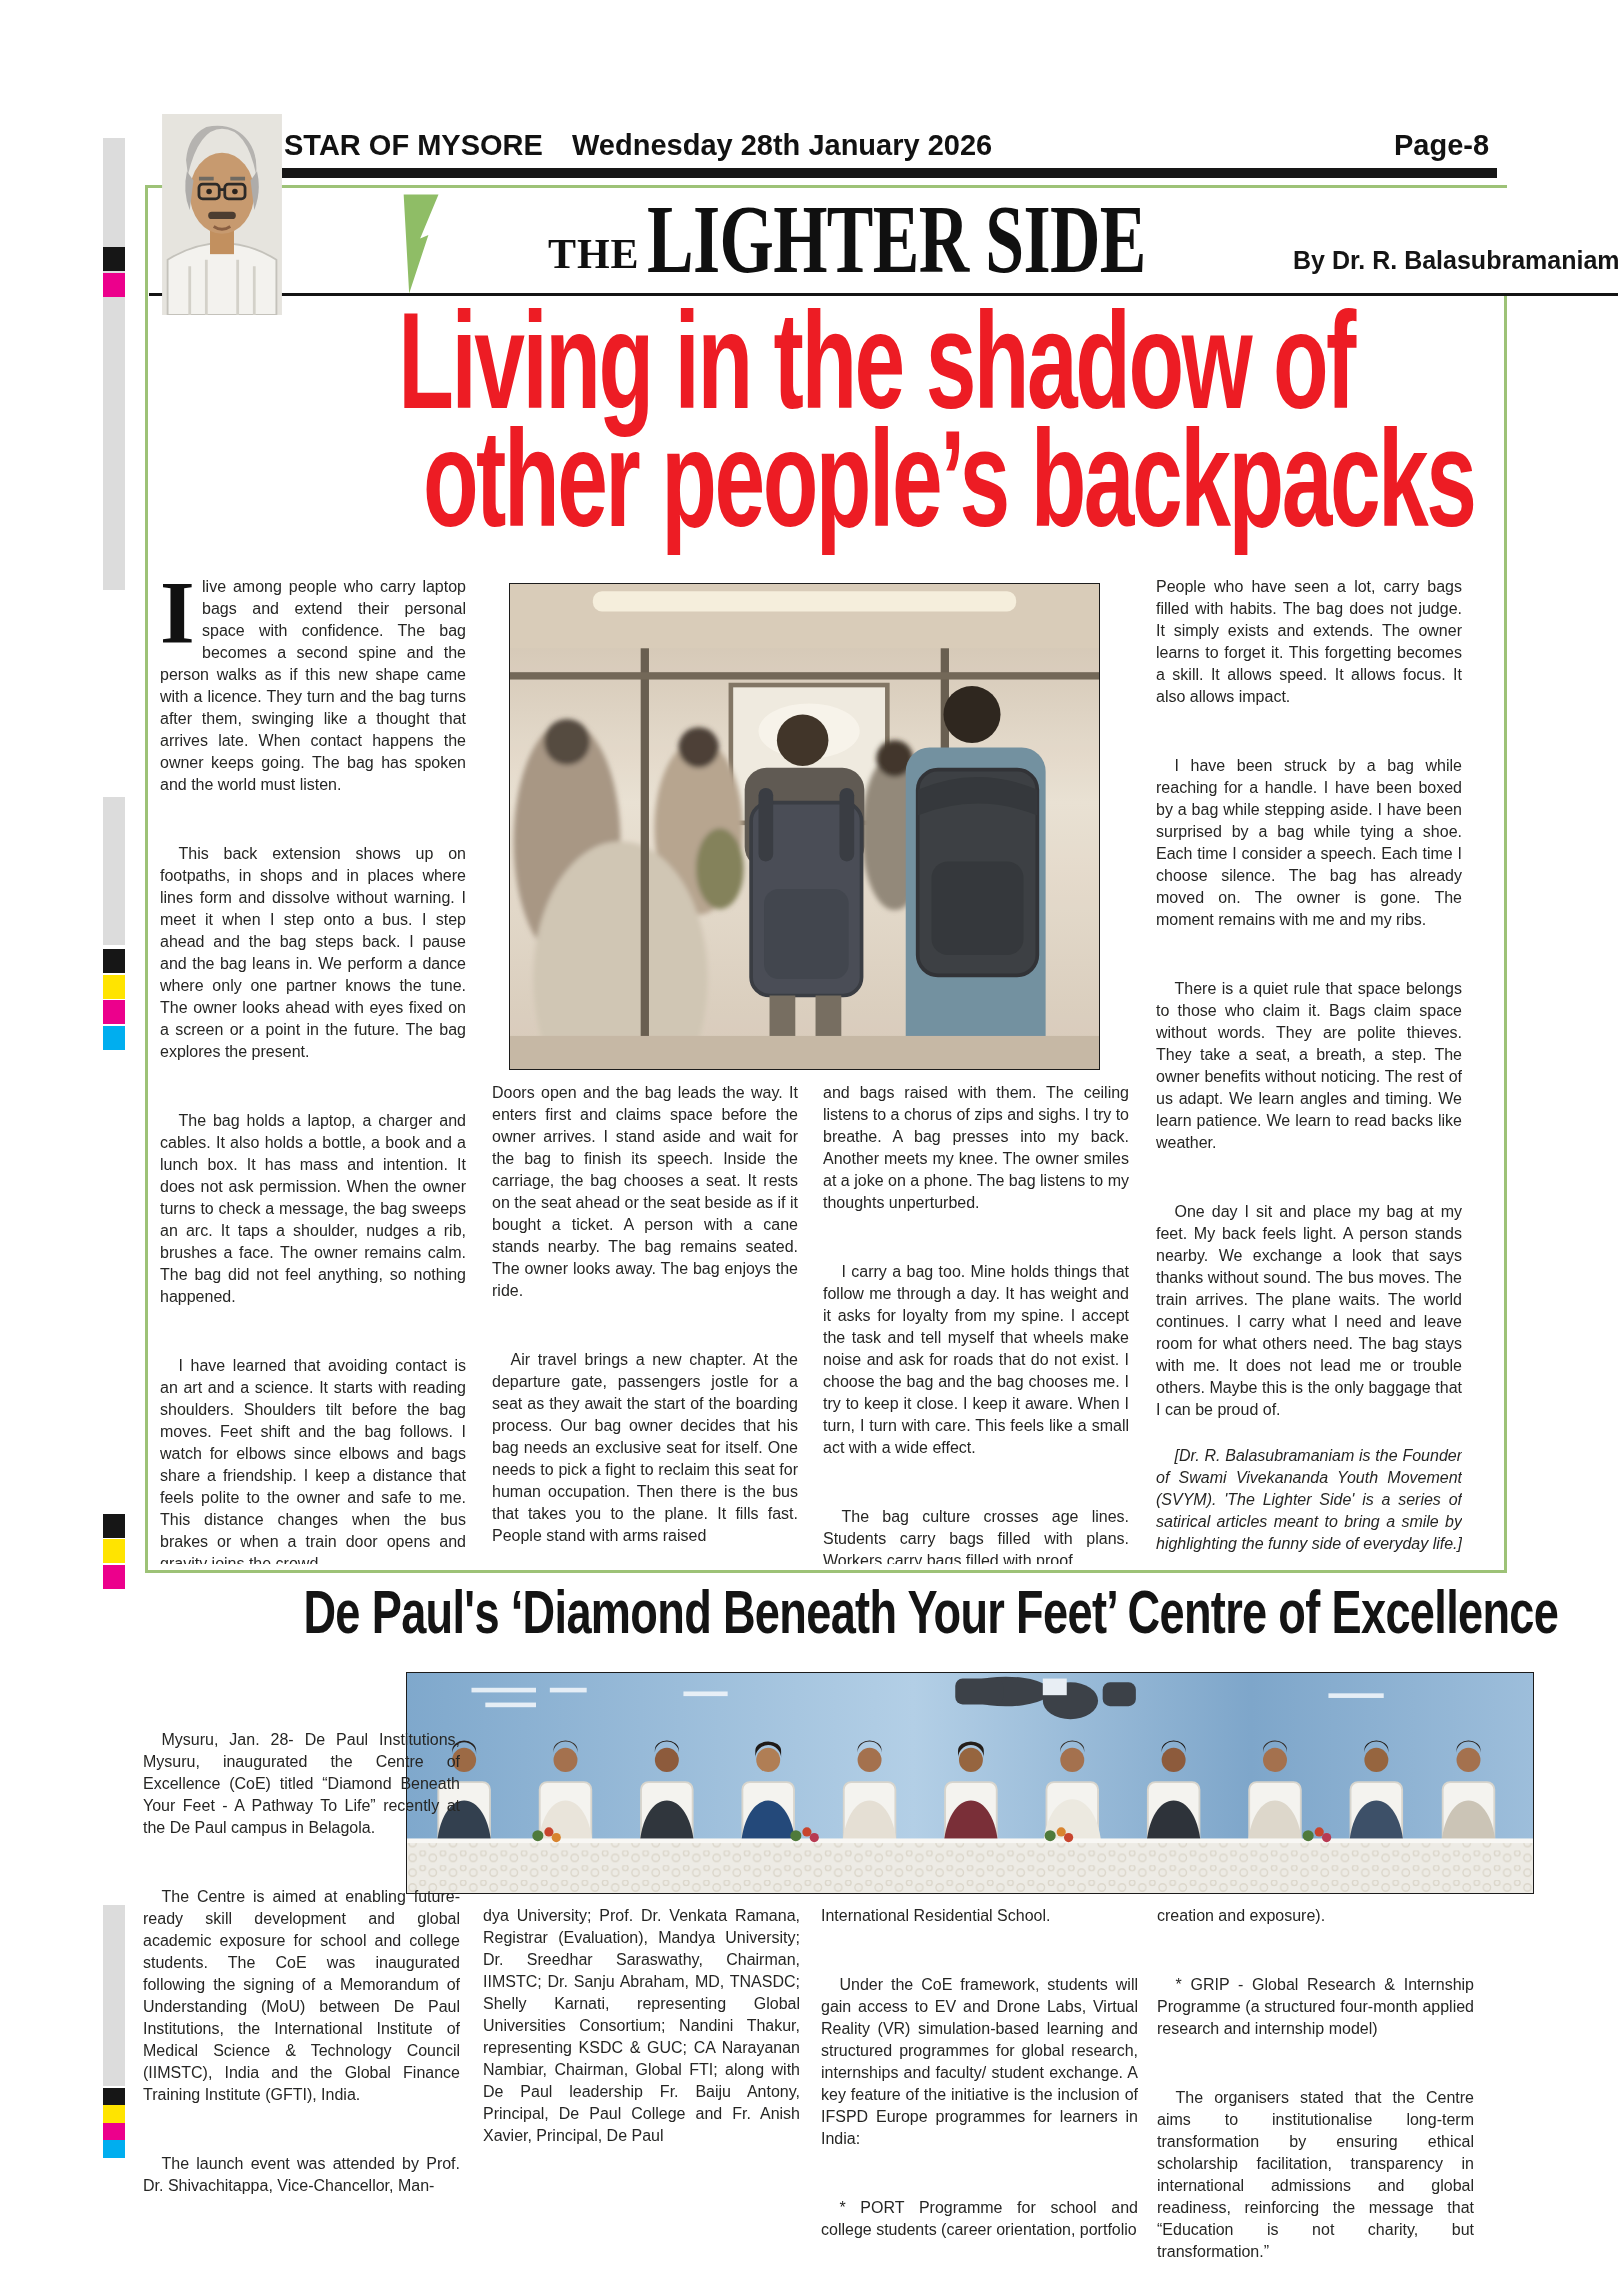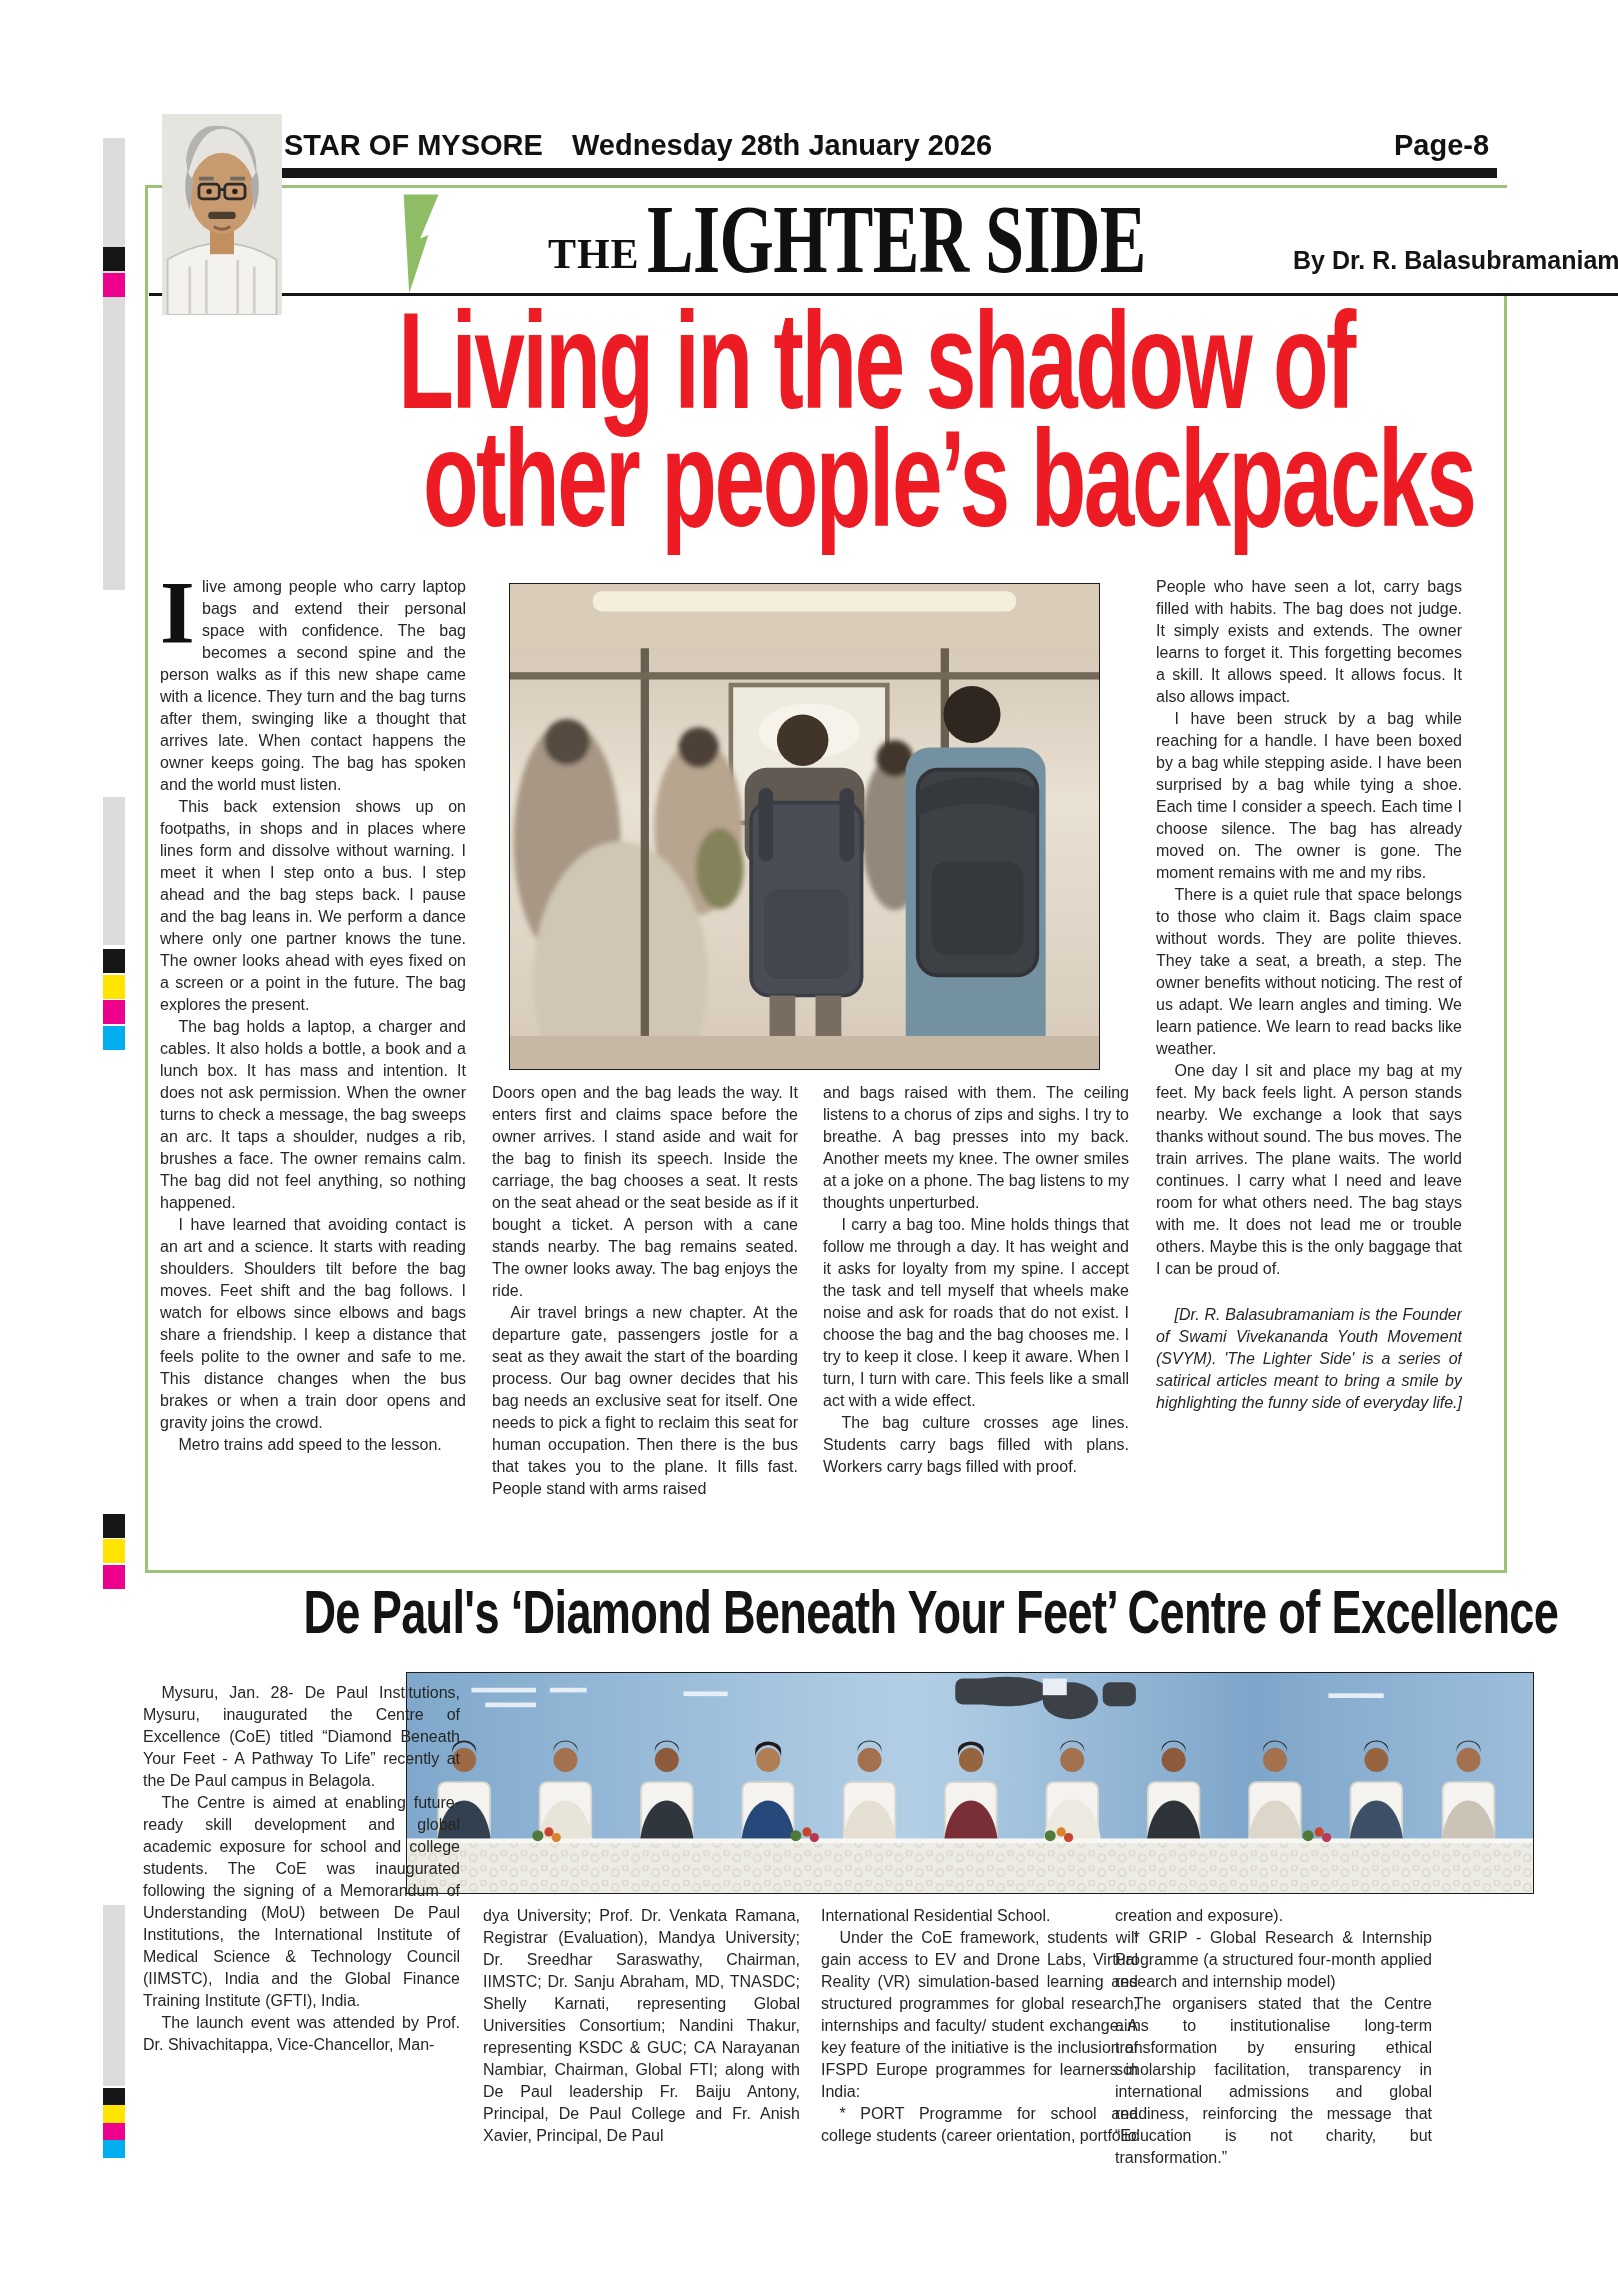--- a/index.html
+++ b/index.html
@@ -22,21 +22,21 @@
            font-weight:bold;font-size:97px;line-height:1;letter-spacing:-0.9px;color:#101010;
            transform:scaleX(.72);transform-origin:left bottom;white-space:nowrap;}
   .mh-by{position:absolute;left:1144px;bottom:18.5px;font-weight:bold;font-size:25px;color:#151515;}
   
   .headline{position:absolute;left:152px;top:301px;width:1343px;text-align:center;color:#ed1c24;}
   .headline .hl{display:inline-block;font-weight:bold;font-size:138px;line-height:118px;
                 letter-spacing:-3.7px;white-space:nowrap;transform:scaleX(.66);transform-origin:center;}
   
   .bodytext{font-size:16px;line-height:22px;text-align:justify;color:#262624;overflow:hidden;}
   .bodytext p{margin:0;}
-  .bodytext p.ind{text-indent:18.5px;}
+  .bodytext p.ind{text-indent:18.5px;margin-top:47px;}
   .dropcap{float:left;font-family:"Liberation Serif",serif;font-weight:bold;font-size:89px;
            line-height:68px;padding:1.8px 7.4px 0 0;color:#111;}
   .note{font-style:italic;margin-top:24px !important;}
   .photo{position:absolute;border:1.8px solid #1c1c1c;box-sizing:border-box;background:#ddd;overflow:hidden;}
   .photo svg{display:block;width:100%;height:100%;}
   
   .h2wrap{position:absolute;left:83px;top:1580px;width:1453px;text-align:center;}
   .h2line{display:inline-block;font-weight:bold;font-size:61px;line-height:65px;letter-spacing:-0.9px;
           color:#141414;white-space:nowrap;transform:scaleX(.74);transform-origin:center;}
   .subhead{position:absolute;left:111px;top:1654px;width:1397px;text-align:center;
@@ -329,20 +329,20 @@
   <div class="abs bodytext" style="left:483px;top:1905px;width:317px;height:369px;">
     <p>dya University; Prof. Dr. Venkata Ramana, Registrar (Evaluation), Mandya University; Dr. Sreedhar Saraswathy, Chairman, IIMSTC; Dr. Sanju Abraham, MD, TNASDC; Shelly Karnati, representing Global Universities Consortium; Nandini Thakur, representing KSDC &amp; GUC; CA Narayanan Nambiar, Chairman, Global FTI; along with De Paul leadership Fr. Baiju Antony, Principal, De Paul College and Fr. Anish Xavier, Principal, De Paul</p>
   </div>
 
   <div class="abs bodytext" style="left:821px;top:1905px;width:317px;height:369px;">
     <p>International Residential School.</p>
     <p class="ind">Under the CoE framework, students will gain access to EV and Drone Labs, Virtual Reality (VR) simulation-based learning and structured programmes for global research, internships and faculty/ student exchange. A key feature of the initiative is the inclusion of IFSPD Europe programmes for learners in India:</p>
     <p class="ind">* PORT Programme for school and college students (career orientation, portfolio</p>
   </div>
 
-  <div class="abs bodytext" style="left:1115px;top:1905px;width:317px;height:369px;">
+  <div class="abs bodytext" style="left:1157px;top:1905px;width:317px;height:369px;">
     <p>creation and exposure).</p>
     <p class="ind">* GRIP - Global Research &amp; Internship Programme (a structured four-month applied research and internship model)</p>
     <p class="ind">The organisers stated that the Centre aims to institutionalise long-term transformation by ensuring ethical scholarship facilitation, transparency in international admissions and global readiness, reinforcing the message that “Education is not charity, but transformation.”</p>
   </div>
 
 </div>
 
 
 </body></html>

